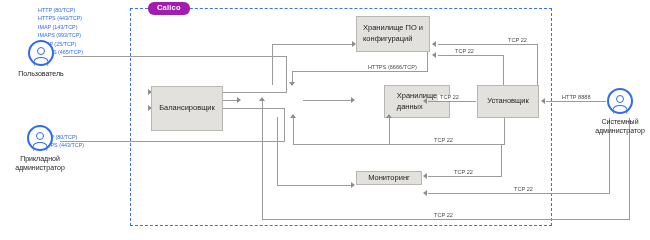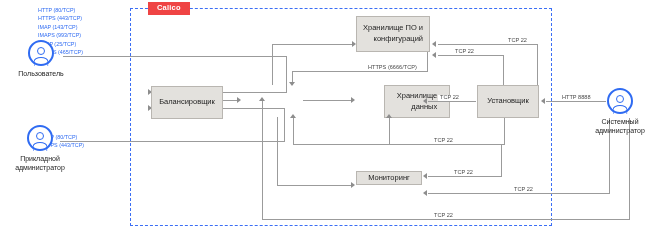--- a/index.html
+++ b/index.html
@@ -13,40 +13,41 @@
 
   
   .zone{
     position:absolute;
     border:1px dashed #3b6ef5;
     box-sizing:border-box;
     background:transparent;
   }
   .zone-badge{
     position:absolute;
-    background:#ef4444;
+    background:#a21caf;
     color:#ffffff;
     font-size:7.5px;
     font-weight:bold;
     letter-spacing:.2px;
     padding:2px 9px 3px 9px;
     line-height:1;
     white-space:nowrap;
+    border-radius:6px;
   }
 
   
   .node{
     position:absolute;
     background:#e3e1dd;
     border:1px solid #b9b6b1;
     box-sizing:border-box;
     display:flex;
     align-items:center;
     justify-content:center;
-    text-align:right;
+    text-align:left;
     font-size:7.5px;
     color:#1d1d1d;
     line-height:1.45;
     padding:2px 3px;
   }
 
   
   .actor{position:absolute;display:flex;flex-direction:column;align-items:center;}
   .actor-icon{
     width:26px;height:26px;border-radius:50%;
@@ -143,21 +144,21 @@
       <div>Прикладной</div>
       <div>администратор</div>
     </div>
   </div>
 
   <div class="edge h" style="left:60px;top:141px;width:225px;"></div>
   <div class="edge v" style="left:284px;top:108px;height:34px;"></div>
   <div class="edge h" style="left:150px;top:108px;width:135px;"></div>
   <div class="arrow arrow-r" style="left:148px;top:105px;"></div>
 
-  <div class="node" style="left:151px;top:86px;width:72px;height:33px;">
+  <div class="node" style="left:151px;top:86px;width:72px;height:45px;">
     <span>Балансировщик</span>
   </div>
 
 
   <div class="node" style="left:356px;top:16px;width:74px;height:36px;">
     <span>
       <span>Хранилище ПО и</span><br>
       <span>конфигураций</span>
     </span>
   </div>

